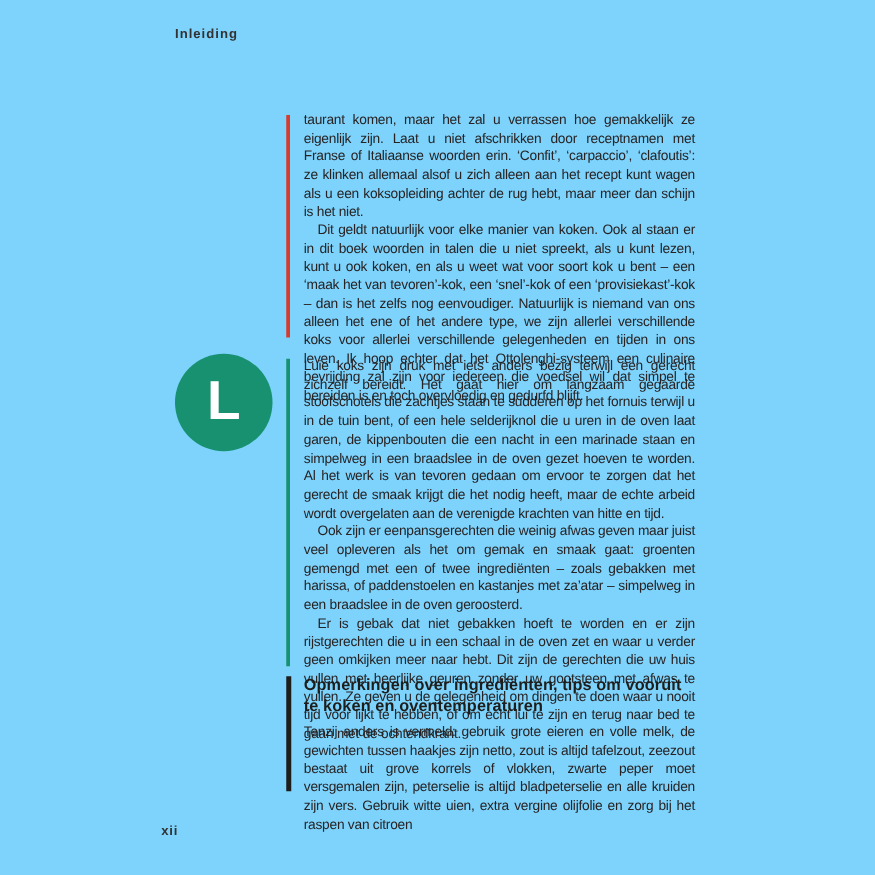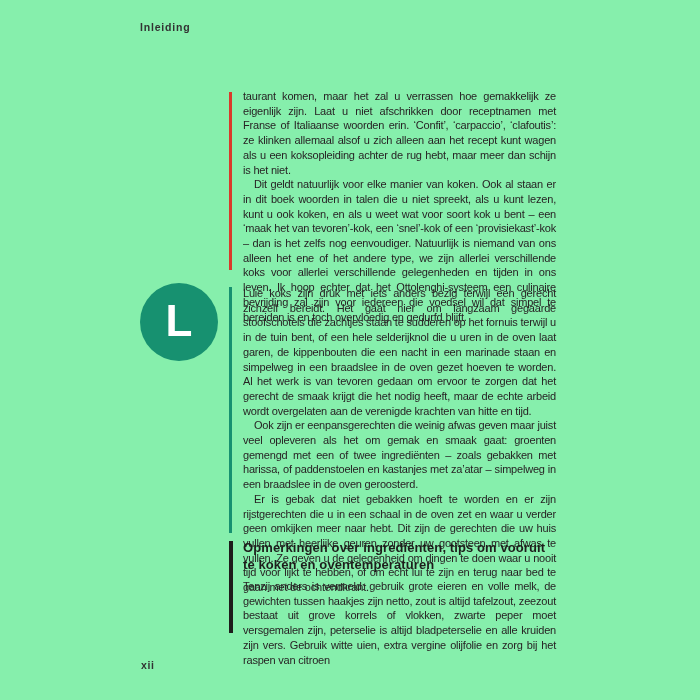--- a/index.html
+++ b/index.html
@@ -1,17 +1,17 @@
 <!DOCTYPE html>
 <html><head>
 <meta charset="utf-8">
 <style>
   html, body { margin:0; padding:0; background:#ffffff; }
   .page {
-    position:relative; width:700px; height:700px; background:#86efac;
+    position:relative; width:700px; height:700px; background:#7dd3fc;
     font-family:"Liberation Sans", sans-serif; overflow:hidden;
   }
   .running-head {
     position:absolute; left:140px; top:21px;
     font-size:10.5px; font-weight:700; letter-spacing:0.8px; color:#323232;
   }
   .accent-bar { position:absolute; width:3px; }
   .bar-intro { left:229px; top:92px; height:178px; }
   .bar-lui   { left:229px; top:287px; height:246px; }
   .bar-notes { left:229px; top:541px; height:92px; width:4px; }
@@ -34,21 +34,21 @@
   .body-copy p.indent { text-indent:11px; }
   .sub-heading {
     margin:0 0 4px 0; font-size:13px; font-weight:700; line-height:14px;
     color:#1d1d1b; letter-spacing:0.1px;
   }
   .notes-heading {
     margin:0 0 6px 0; font-size:13px; font-weight:700; line-height:17px;
     color:#1d1d1b; letter-spacing:0.1px;
   }
   .page-number {
-    position:absolute; left:141px; top:659px;
+    position:absolute; left:129px; top:659px;
     font-size:10.5px; font-weight:700; letter-spacing:0.6px; color:#323232;text-align:right;
   }
 </style>
 </head>
 <body>
 
 <div class="page">
 
   <div class="running-head">Inleiding</div>
 

